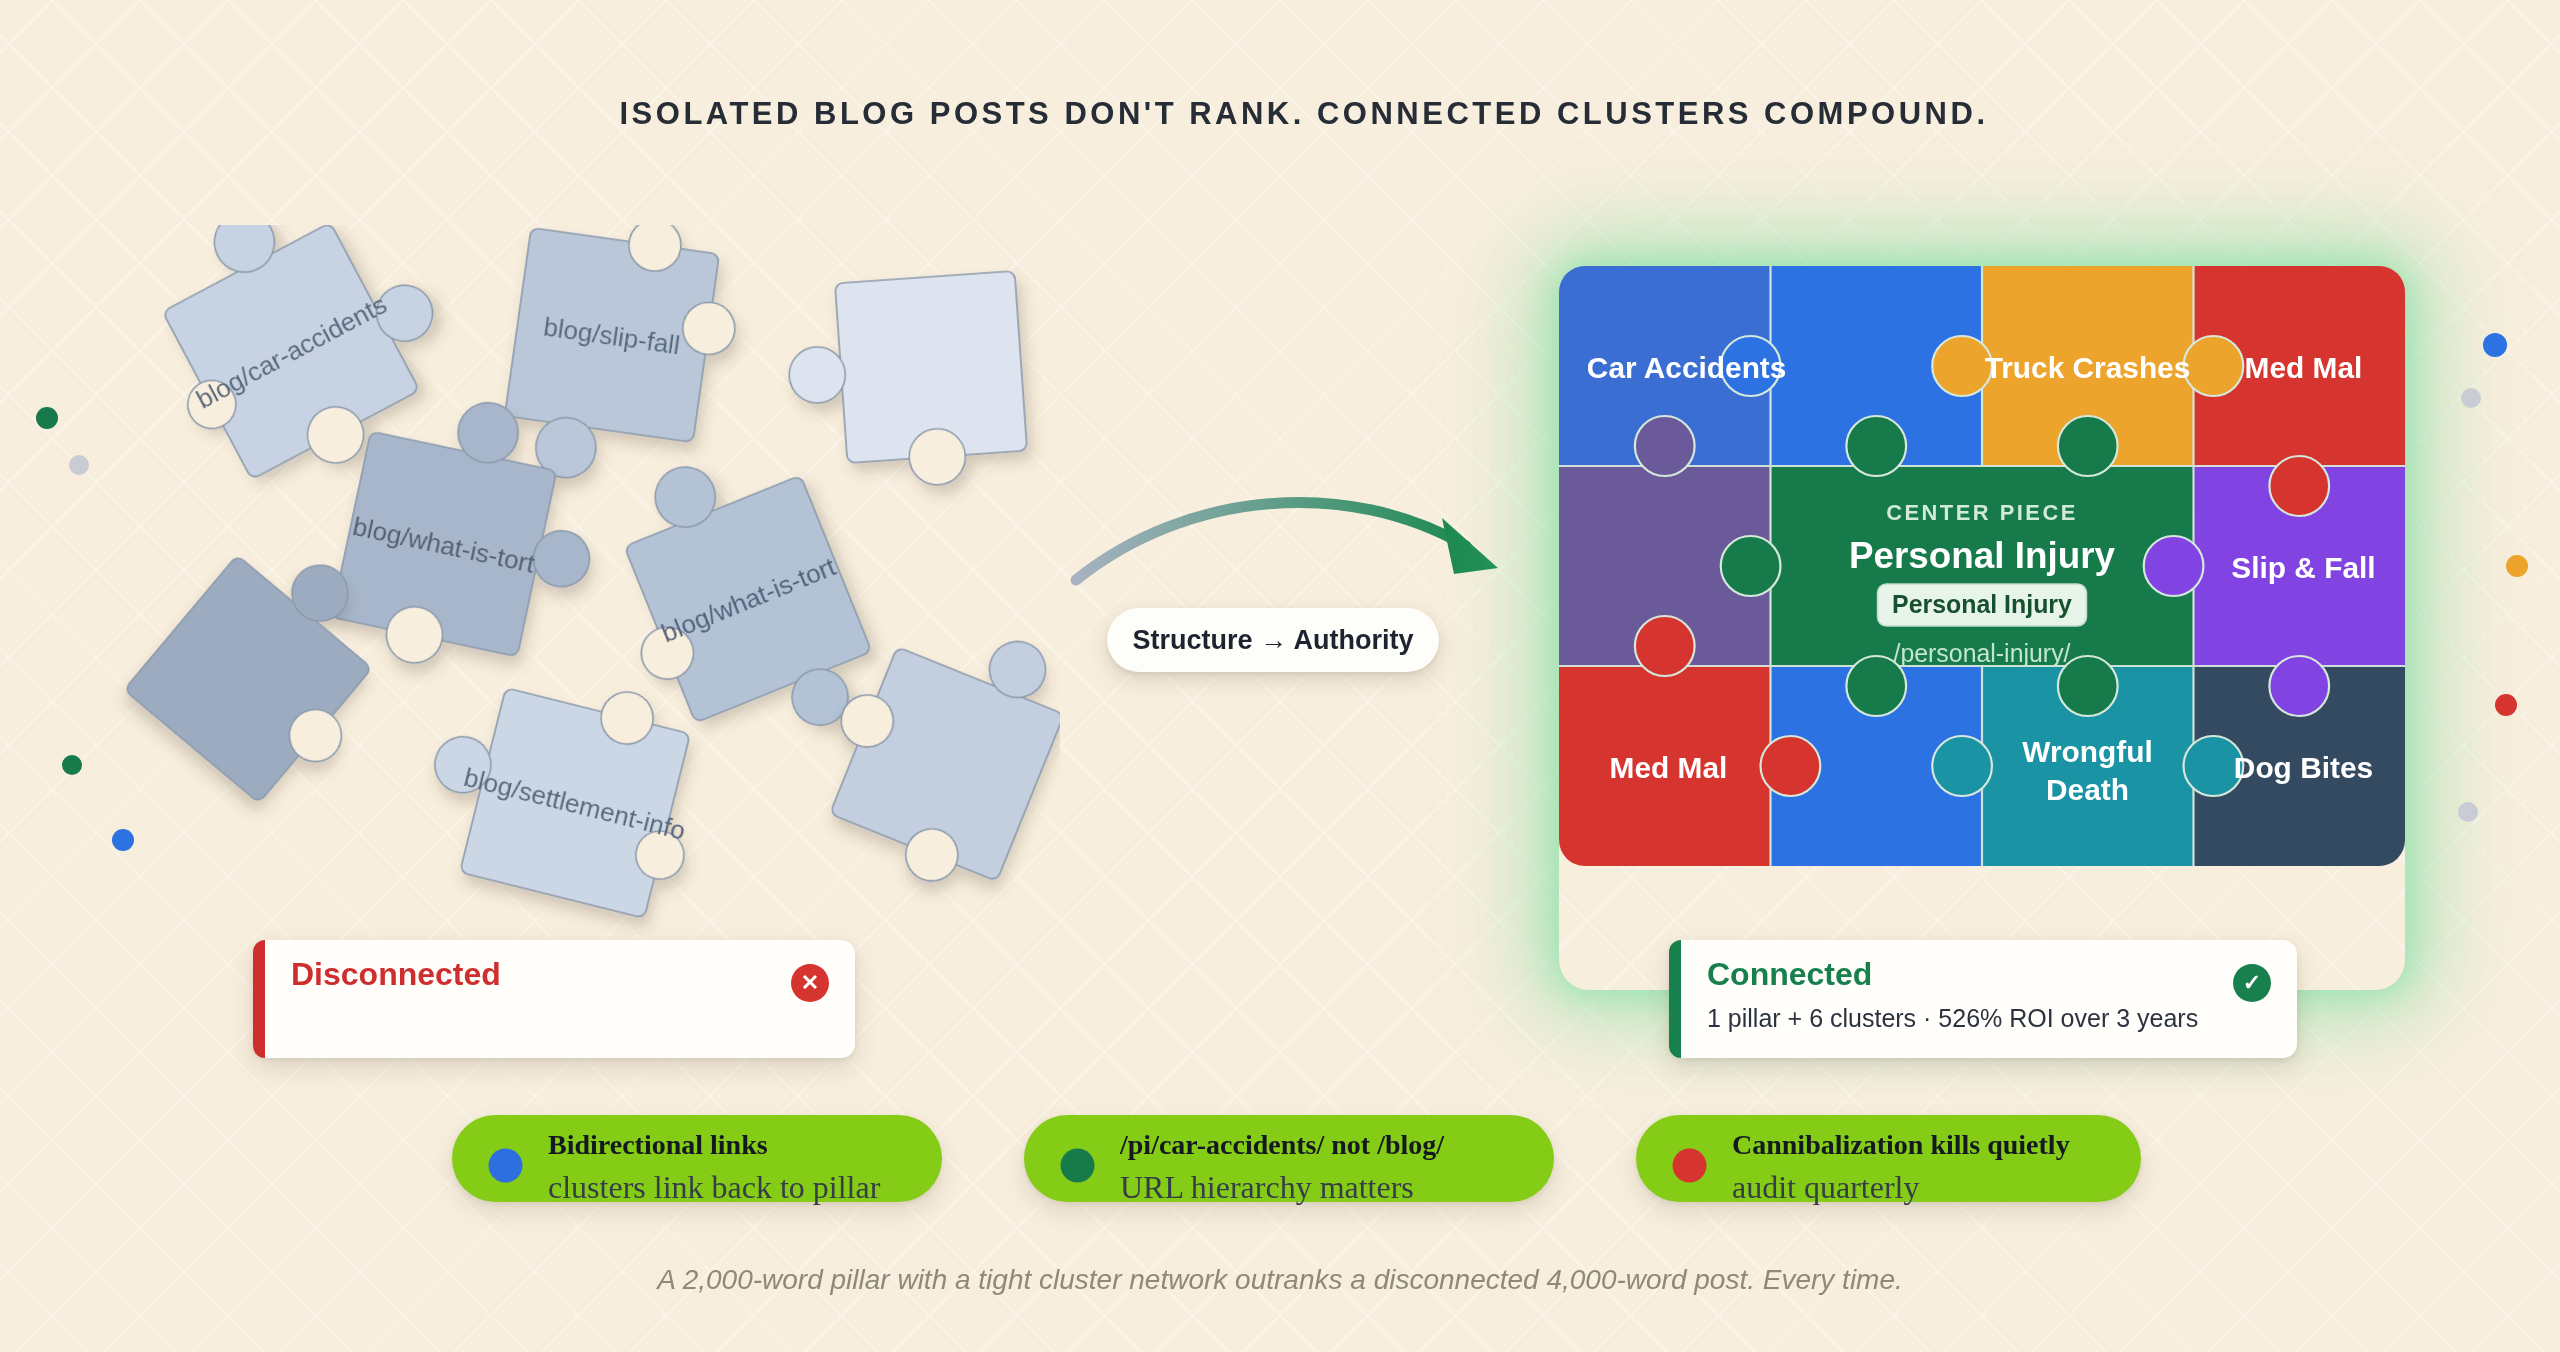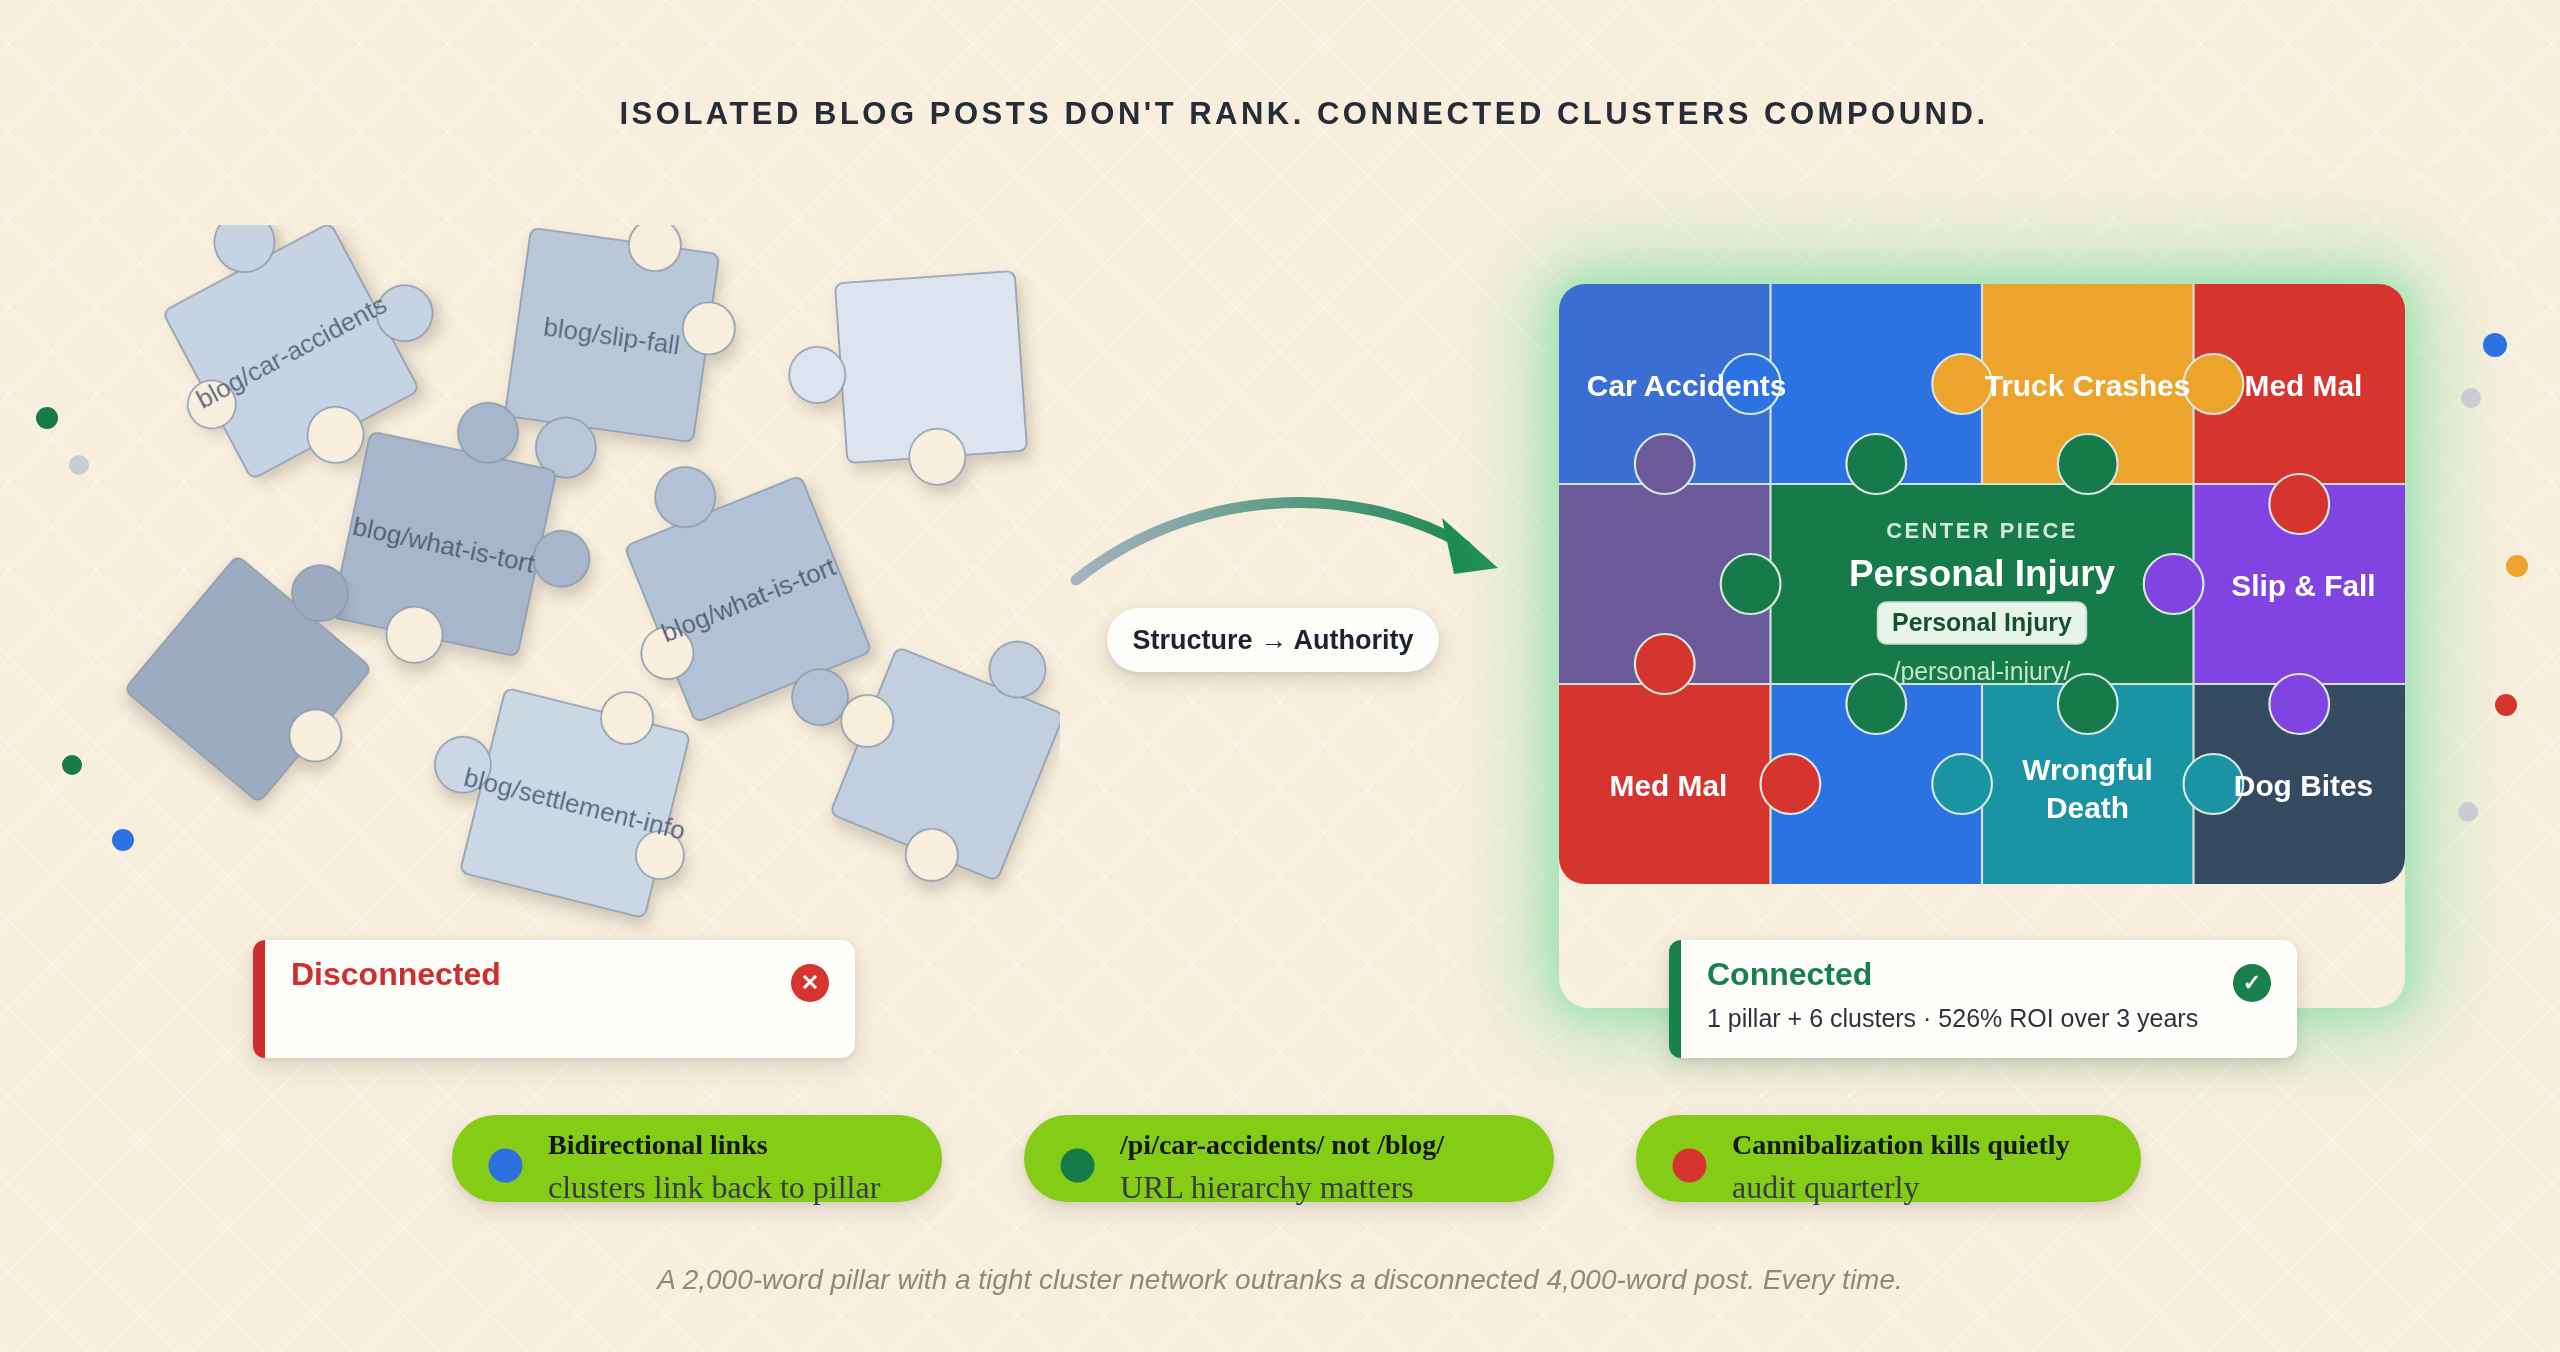--- a/index.html
+++ b/index.html
@@ -24,21 +24,21 @@
   }
   .left-cluster { position:absolute; left:50px; top:225px; width:1010px; height:710px; z-index:1; }
   .arrow-wrap  { position:absolute; left:1058px; top:452px; width:470px; height:190px; z-index:2; }
   .transition-pill {
     position:absolute; left:1107px; top:608px; width:332px; height:64px; z-index:3;
     background:#fdfdfa; border-radius:34px; display:flex; align-items:center; justify-content:center;
     font-size:27px; font-weight:700; color:#1d2430;
     box-shadow:0 8px 20px rgba(90,80,60,.18), 0 2px 4px rgba(90,80,60,.10);
   }
   .right-cluster {
-    position:absolute; left:1559px; top:284px; width:846px; height:724px; z-index:2;
+    position:absolute; left:1559px; top:266px; width:846px; height:724px; z-index:2;
     border-radius:30px;
     box-shadow:0 0 85px 28px rgba(120,222,160,.55), 0 0 30px 6px rgba(120,222,160,.45);
   }
   .right-cluster svg { display:block; }
 
   .status-card {
     position:absolute; z-index:3; background:#fffefb; border-radius:14px;
     box-shadow:0 10px 24px rgba(90,80,60,.16), 0 2px 6px rgba(90,80,60,.10);
   }
   .status-card .stripe { position:absolute; left:0; top:0; bottom:0; width:12px; border-radius:14px 0 0 14px; }

